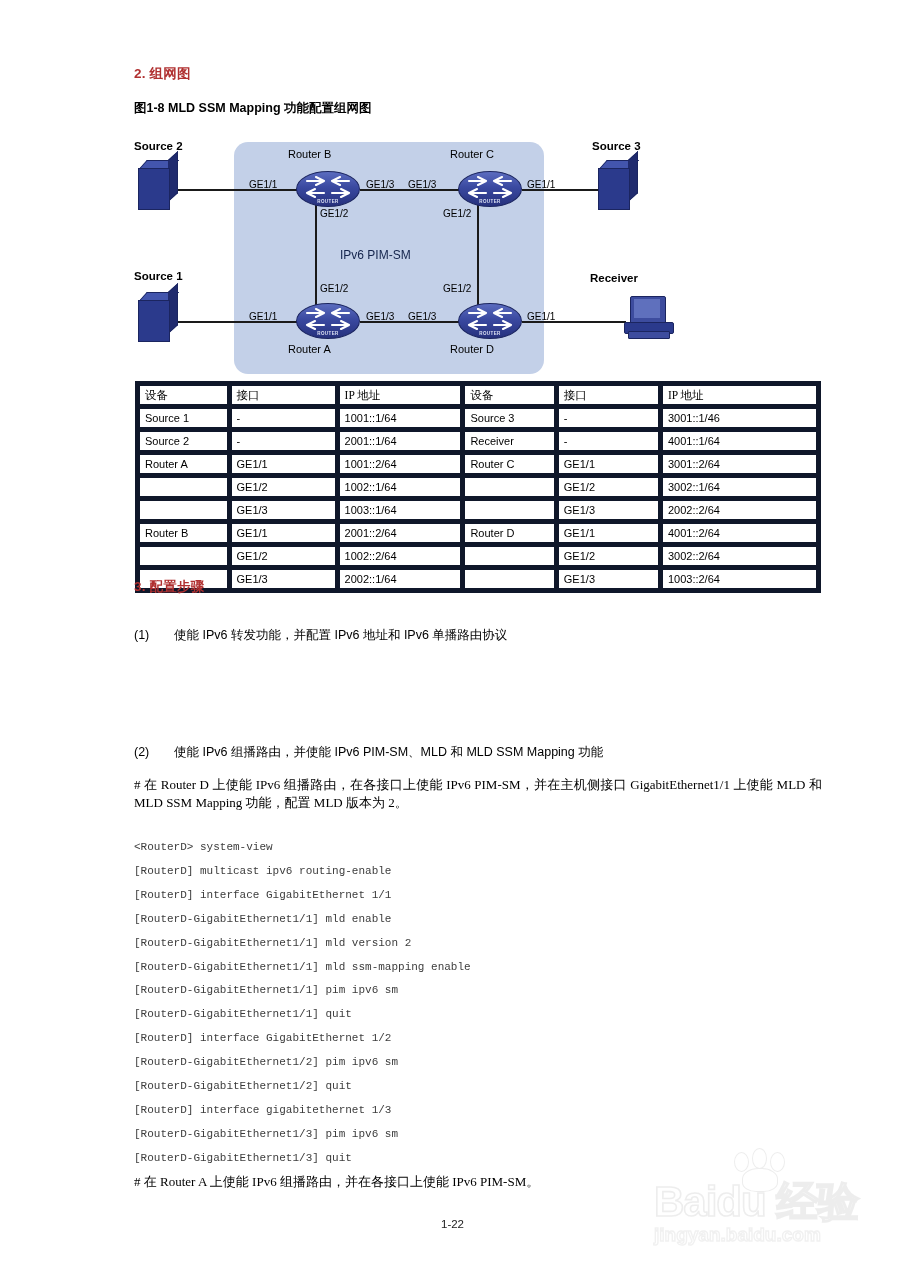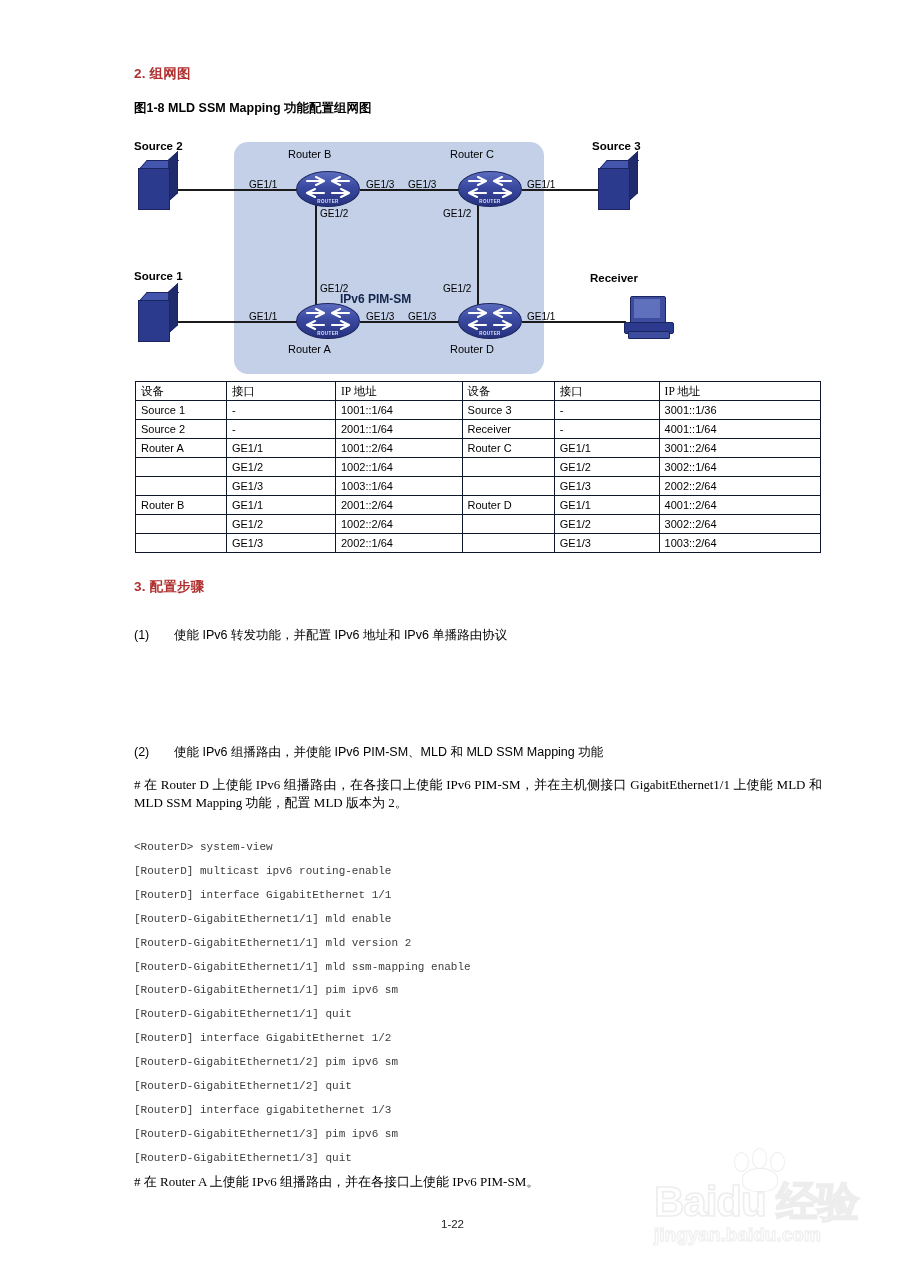--- a/index.html
+++ b/index.html
@@ -33,23 +33,22 @@
     width:680px;height:245px;
   }
   .cloud{
     position:absolute;left:104px;top:12px;
     width:310px;height:232px;
     background:#c3d0e8;
     border-radius:14px;
   }
   .cloudlabel{
     position:absolute;left:210px;top:118px;
-    font-size:12px;font-weight:bold;color:#14244c;
+    font-size:12px;font-weight:normal;color:#14244c;
     white-space:nowrap;
-    margin-top:44px;
   }
 
   
   .link{position:absolute;background:#1a1a1a;}
   .link.h{height:2px;}
   .link.v{width:2px;}
 
   
   .server{position:absolute;width:40px;height:48px;}
   .server .front{
@@ -108,21 +107,21 @@
   .dlabel.b{font-weight:bold;font-size:11.5px;}
   .dlabel.r{font-weight:normal;font-size:11px;}
 
   
   .nettable{
     position:absolute;left:135px;top:381px;
     width:686px;border-collapse:collapse;
     font-size:11px;
   }
   .nettable td{
-    border:1px solid #0f172a;
+    border:5px solid #0f172a;
     padding:1px 5px;
     height:16px;
     line-height:15px;
     vertical-align:middle;
     font-family:"Liberation Sans","DejaVu Sans",sans-serif;
   }
   .nettable tr.hdr td{font-family:"Liberation Serif","DejaVu Serif",serif;font-size:11.5px;}
   .nettable td.c1{width:88px;}
   .nettable td.c2{width:110px;}
   .nettable td.c3{width:127px;}
@@ -318,21 +317,21 @@
           <td class="c4">设备</td>
           <td class="c5">接口</td>
           <td class="c6">IP 地址</td>
         </tr>
         <tr>
           <td class="c1">Source 1</td>
           <td class="c2">-</td>
           <td class="c3">1001::1/64</td>
           <td class="c4">Source 3</td>
           <td class="c5">-</td>
-          <td class="c6">3001::1/36</td>
+          <td class="c6">3001::1/46</td>
         </tr>
         <tr>
           <td class="c1">Source 2</td>
           <td class="c2">-</td>
           <td class="c3">2001::1/64</td>
           <td class="c4">Receiver</td>
           <td class="c5">-</td>
           <td class="c6">4001::1/64</td>
         </tr>
         <tr>

